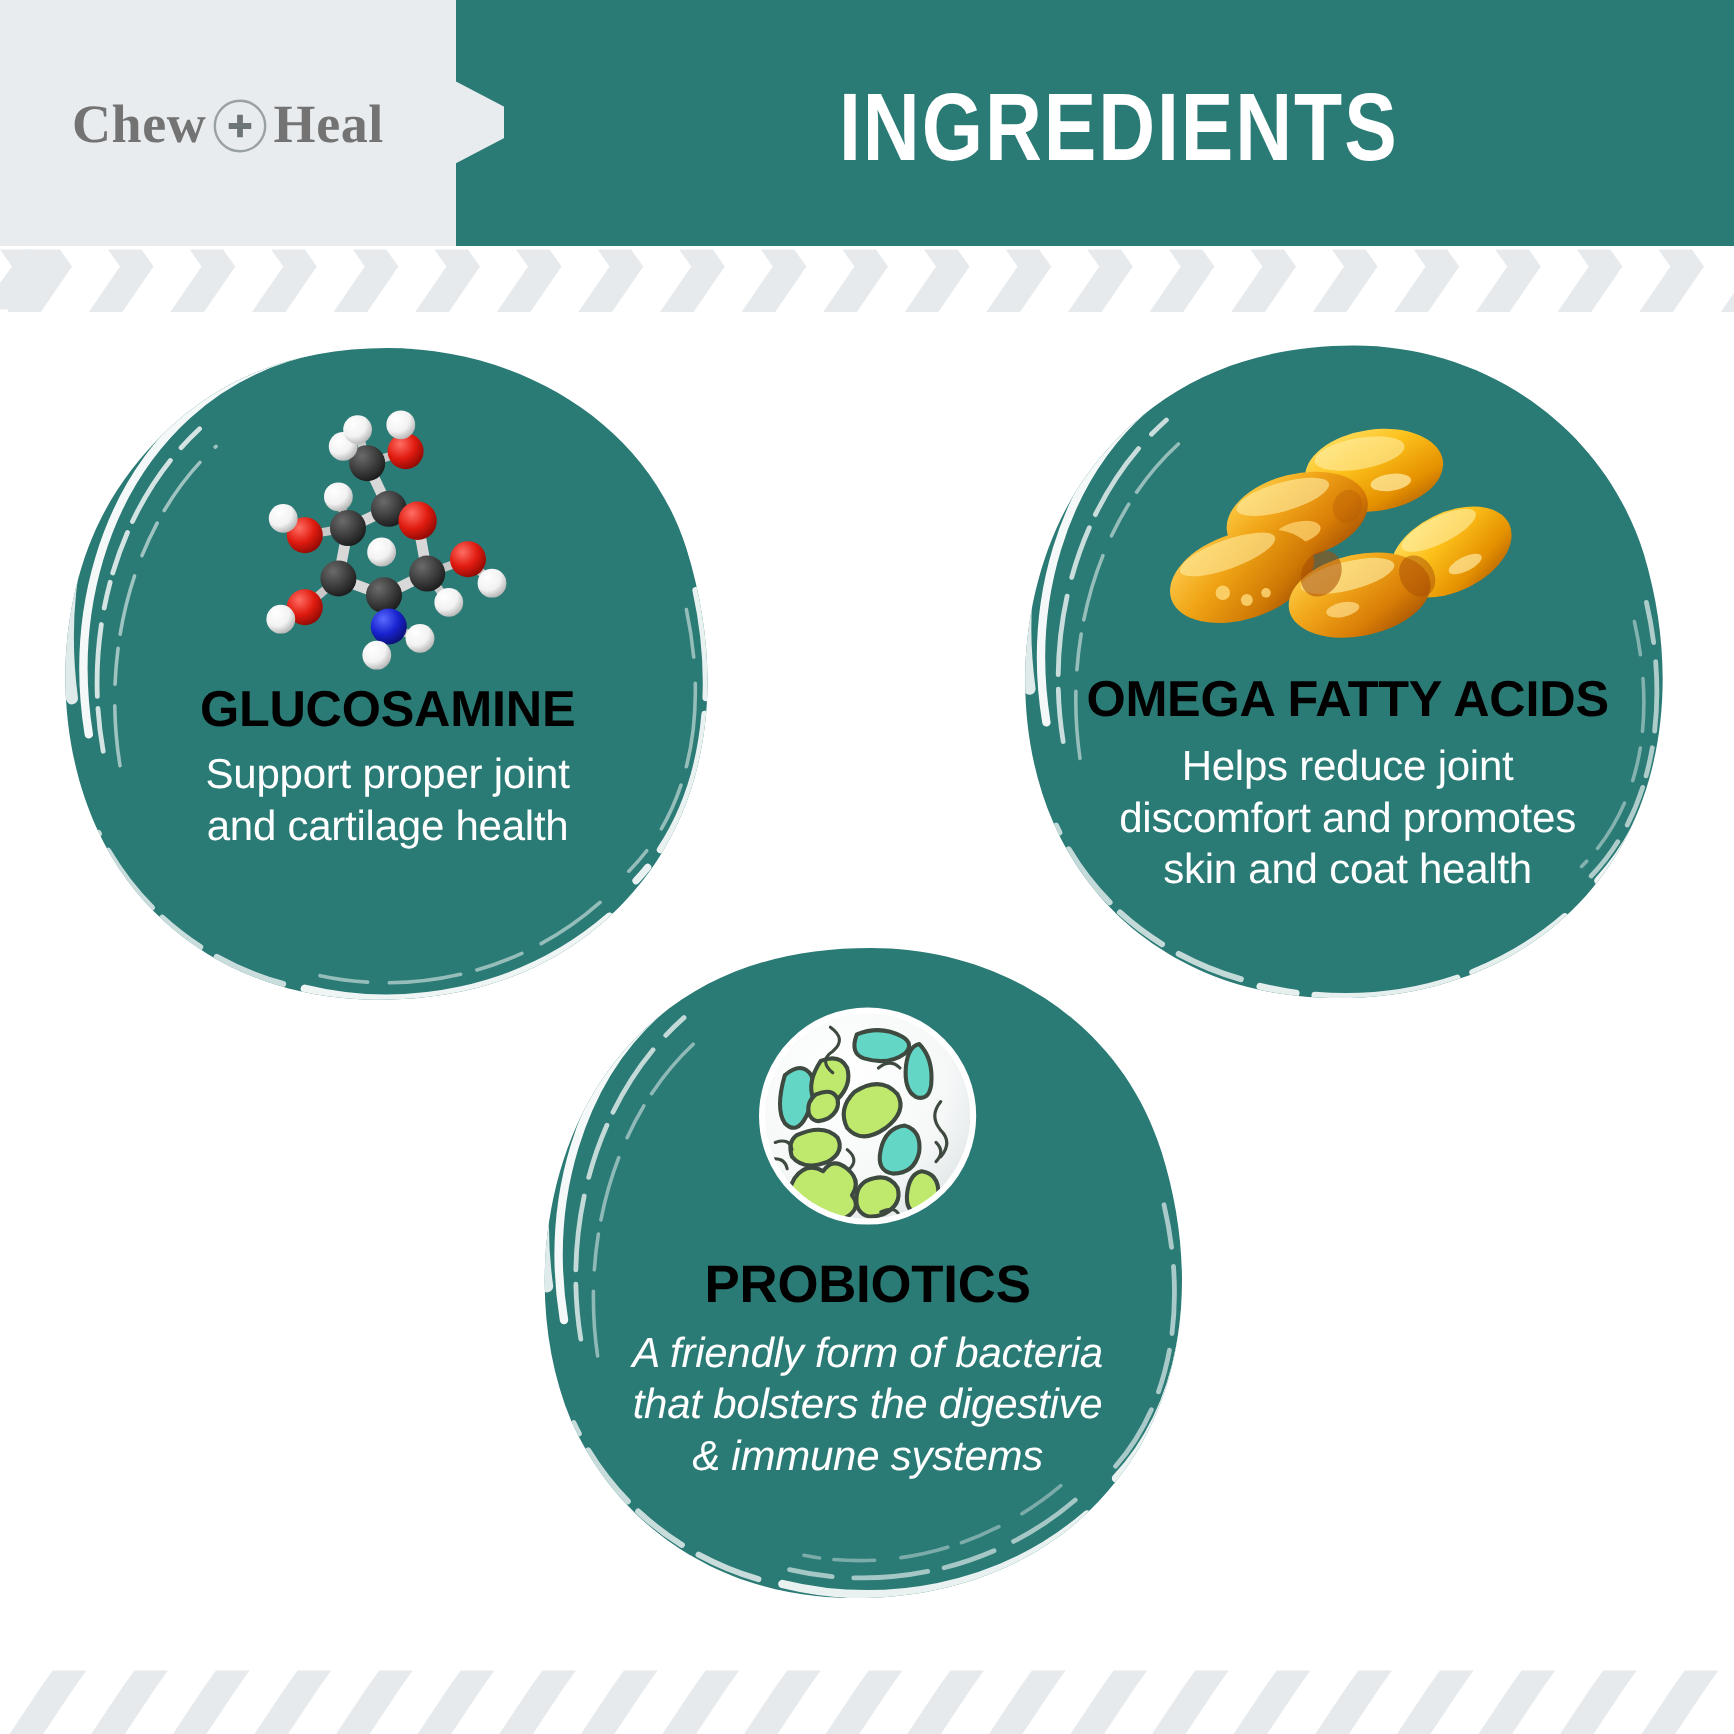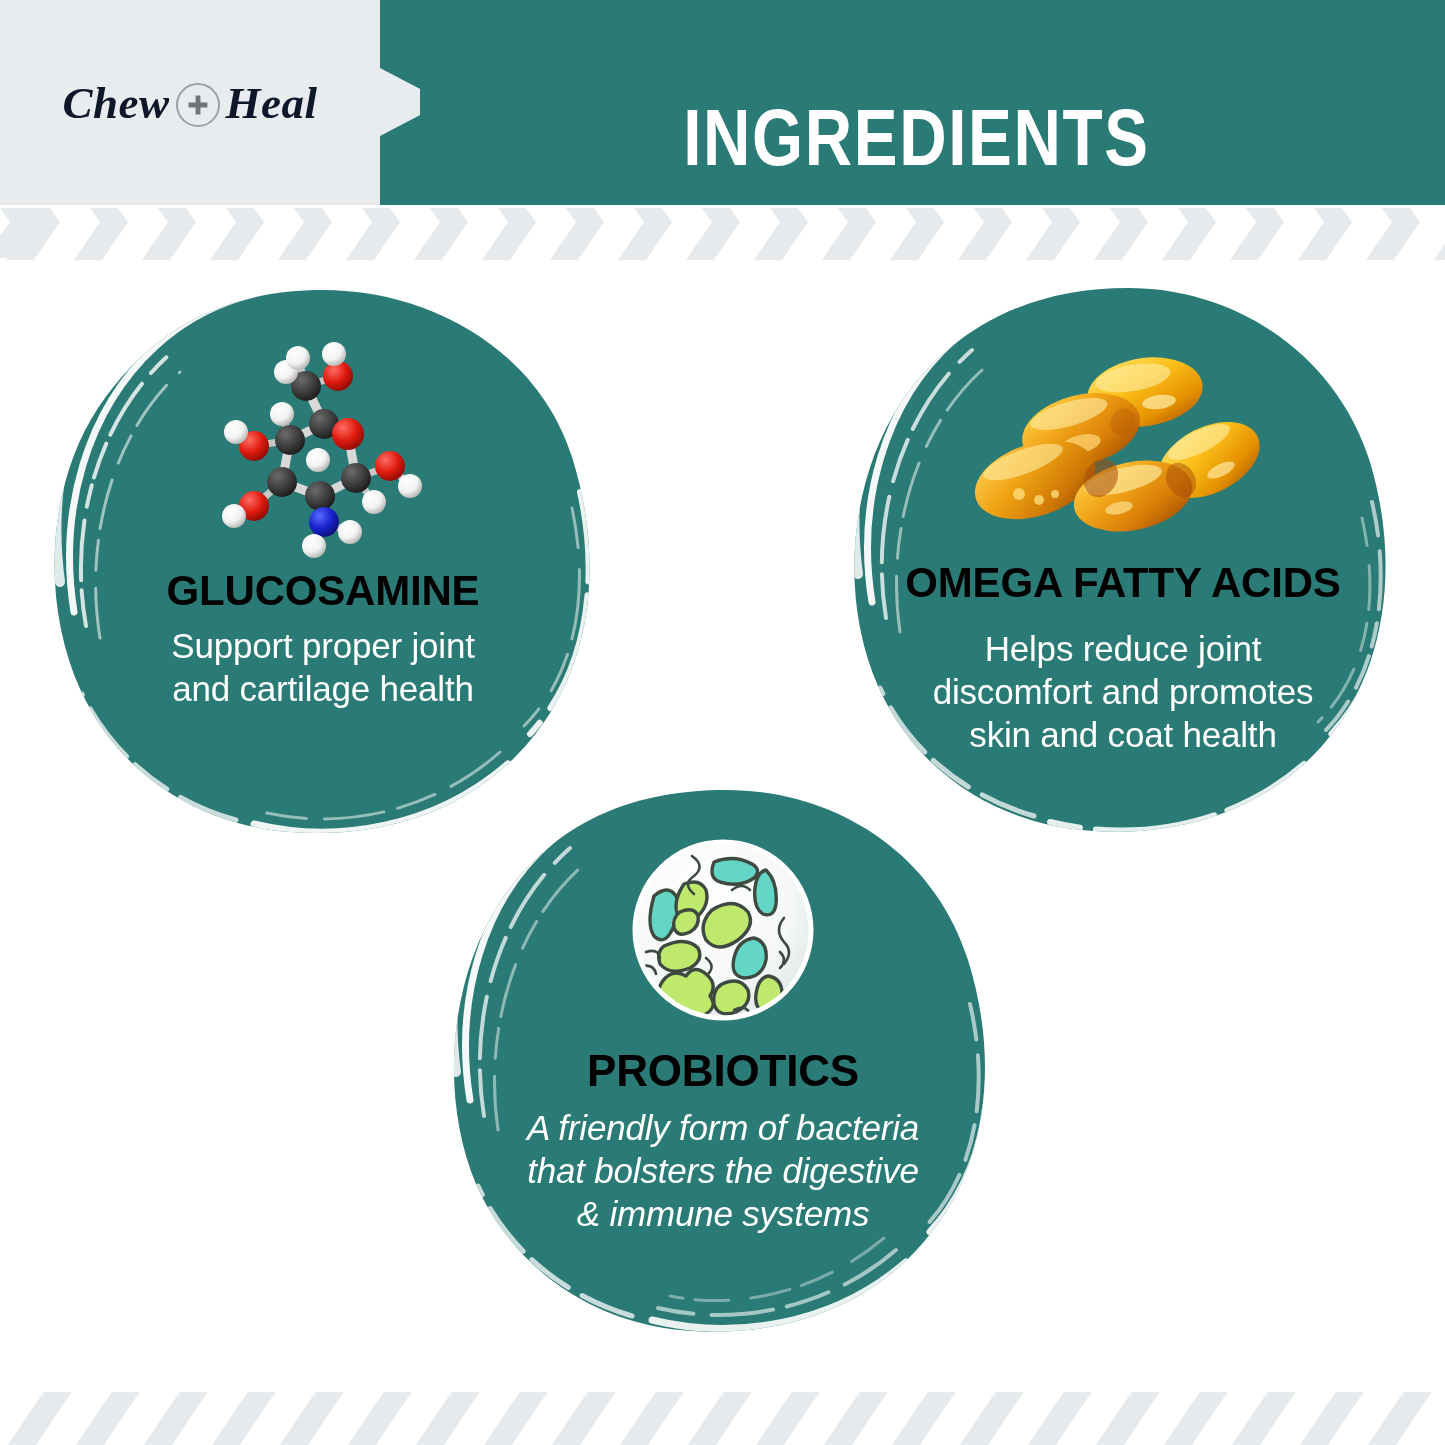--- a/index.html
+++ b/index.html
@@ -24,38 +24,36 @@
     clip-path:polygon(0 0, 380px 0, 380px 68px, 445px 102px, 380px 136px, 380px 205px, 0 205px);
   }
   .logo-wrap{
     position:absolute;left:0;top:0;width:380px;height:205px;
     display:flex;align-items:center;justify-content:center;
   }
   .logo-text{
     font-family:"Liberation Serif", serif;
     font-weight:bold;
     font-size:45px;
-    color:#0f172a;
+    color:#737373;
     letter-spacing:0.5px;
     display:flex;align-items:center;gap:6px;
     white-space:nowrap;
-    font-style:italic;
   }
   .logo-plus{
     display:inline-flex;align-items:center;justify-content:center;
     width:40px;height:40px;border:2px solid #9aa1a3;border-radius:50%;
     position:relative;top:2px;
   }
   .logo-plus svg{display:block;}
 
   .header-title{
-    position:absolute;left:404px;top:0;width:1025px;height:211px;
+    position:absolute;left:420px;top:0;width:1025px;height:211px;
     display:flex;align-items:center;justify-content:center;
     z-index:7;
-    margin-top:32px;
   }
   .header-title span{
     color:#ffffff;
     font-family:"Liberation Sans Narrow","Liberation Sans",sans-serif;
     font-weight:bold;
     font-size:80px;
     letter-spacing:2px;
     transform:scaleX(0.82);
     transform-origin:center;
     white-space:nowrap;
@@ -99,21 +97,21 @@
   #badge-gluco .content{padding-top:54px;}
   #badge-gluco .art{width:250px;height:225px;margin-bottom:8px;}
   #badge-gluco .badge-title{font-size:42px;}
   #badge-gluco .badge-desc{font-size:35px;margin-top:13px;}
 
   
   #badge-omega{left:838px;top:282px;width:570px;height:560px;}
   #badge-omega .content{padding-top:66px;}
   #badge-omega .art{width:300px;height:205px;margin-bottom:8px;}
   #badge-omega .badge-title{font-size:42px;}
-  #badge-omega .badge-desc{font-size:35px;margin-top:24px;}
+  #badge-omega .badge-desc{font-size:35px;margin-top:14px;}
 
   
   #badge-probio{left:438px;top:782px;width:570px;height:560px;}
   #badge-probio .content{padding-top:52px;}
   #badge-probio .art{width:190px;height:192px;margin-bottom:10px;}
   #badge-probio .badge-title{font-size:44px;margin-top:12px;}
   #badge-probio .badge-desc{font-size:35px;margin-top:14px;font-style:italic;}
 
   .art svg{display:block;width:100%;height:100%;}
 </style>

